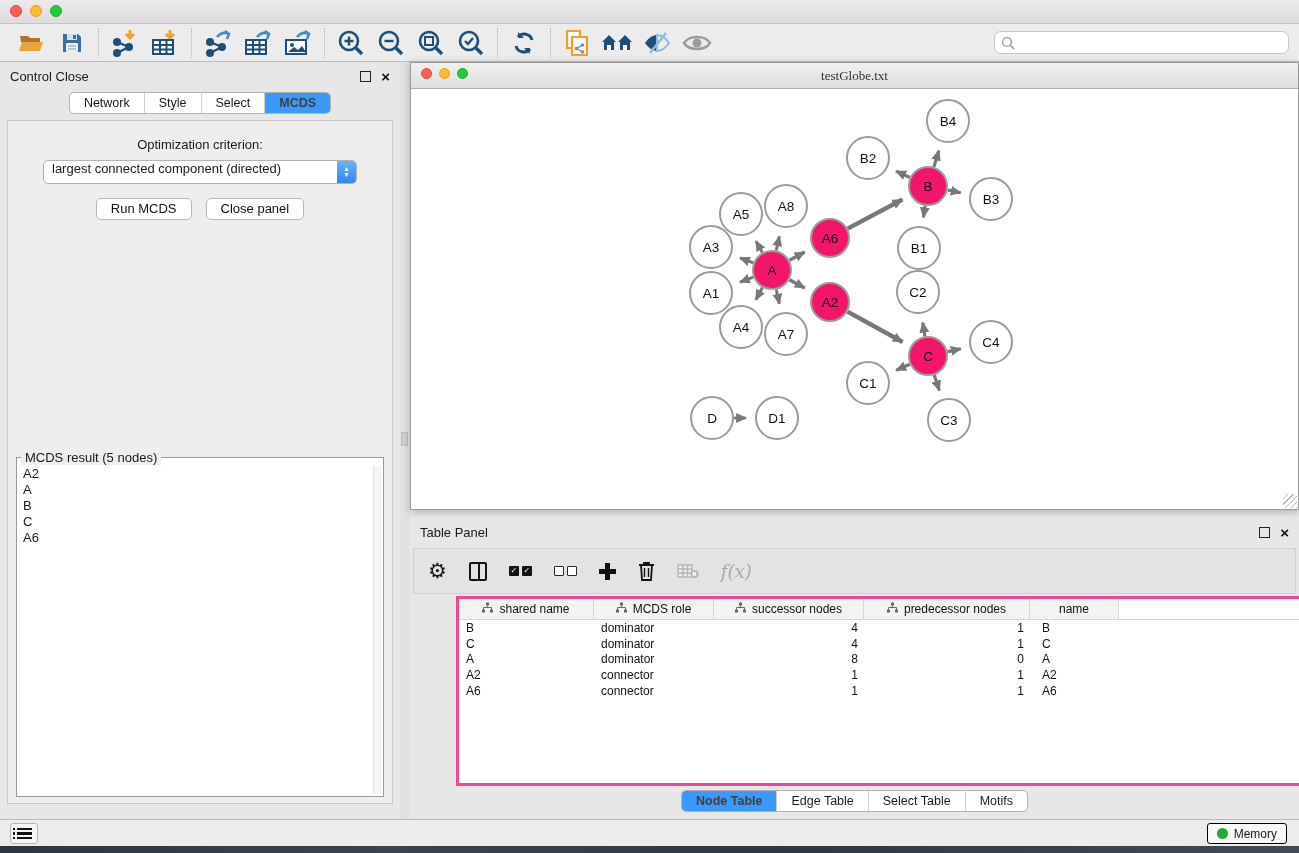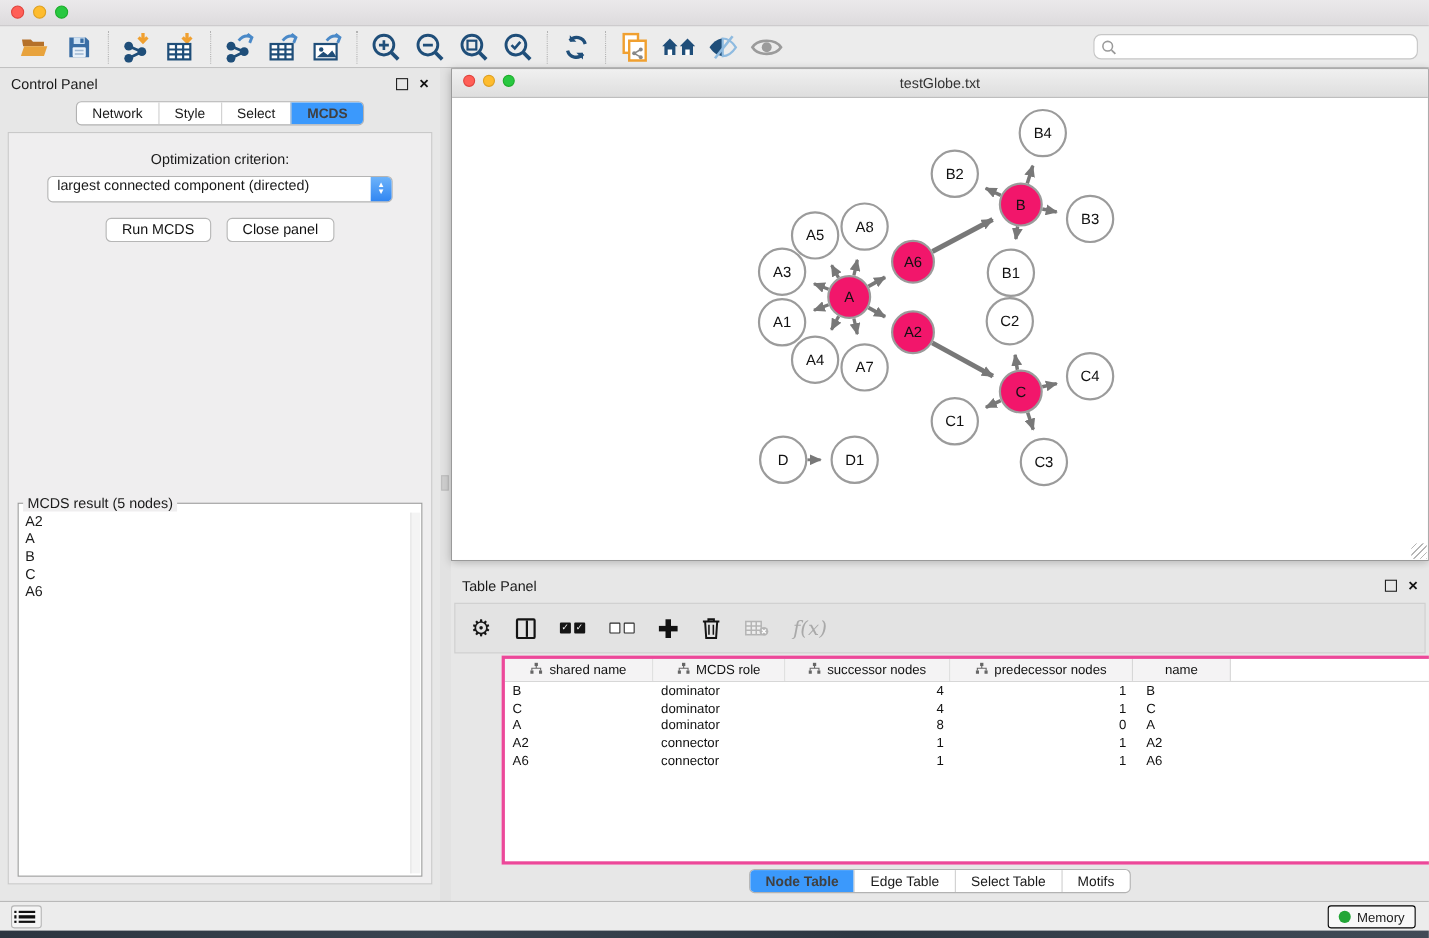--- a/index.html
+++ b/index.html
@@ -59,21 +59,21 @@
   .v-divider { position:absolute; left:400px; top:62px; width:10px; height:757px; background:#e2e2e2; }
   .v-grip { position:absolute; left:1px; top:370px; width:7px; height:14px; background:#cfcfcf; border:1px solid #bdbdbd; }
 
   
   .net-window { position:absolute; left:410px; top:62px; width:889px; height:448px;
     border:1px solid #9a9a9a; background:#fff; box-shadow:0 2px 8px rgba(0,0,0,.25); }
   .net-titlebar { height:26px; background:linear-gradient(#f0f0f0,#dedede); border-bottom:1px solid #b0b0b0;
     display:flex; align-items:center; position:relative; }
   .net-titlebar .lights-sm { position:absolute; left:10px; display:flex; gap:7px; }
   .lights-sm .light { width:11px; height:11px; }
-  .net-titlebar .ntitle { width:100%; text-align:center; font-size:13px; color:#333; }
+  .net-titlebar .ntitle { width:100%; text-align:center; font-size:13px; color:#333;font-family:Liberation Serif, serif; }
   .net-canvas { position:relative; width:887px; height:420px; background:#fff; overflow:hidden; }
   .resize-grip { position:absolute; right:1px; bottom:1px; width:14px; height:14px;
     background:repeating-linear-gradient(135deg, transparent 0 3px, #b5b5b5 3px 4px); }
 
   
   .table-panel { position:absolute; left:410px; top:518px; width:889px; height:300px; background:#e7e7e7; }
   .tp-toolbar { position:absolute; left:3px; top:30px; width:883px; height:46px; background:#e3e3e3;
     border:1px solid #cfcfcf; display:flex; align-items:center; padding-left:14px; gap:22px; }
   .tp-icon { display:flex; align-items:center; justify-content:center; height:30px; }
   .gear-glyph { font-size:21px; color:#181818; }
@@ -257,21 +257,21 @@
     <svg width="14" height="14" viewBox="0 0 14 14">
         <circle cx="6" cy="6" r="4.4" fill="none" stroke="#9a9a9a" stroke-width="1.4"></circle>
         <path d="M9.5 9.5L13 13" stroke="#9a9a9a" stroke-width="1.6"></path>
       </svg>
     <input value="" placeholder="" style="">
   </div>
 </div>
 
 <div class="control-panel">
   <div class="panel-header">
-    <div class="ptitle">Control Panel</div>
+    <div class="ptitle">Control Close</div>
     <div class="win-icons">
       <div class="float-icon"></div>
       <div class="close-icon">×</div>
     </div>
   </div>
   <div class="cp-tabs-row">
     <div class="segmented" id="cp-tabs">
         <div class="seg-tab">Network</div>
         <div class="seg-tab">Style</div>
         <div class="seg-tab">Select</div>

